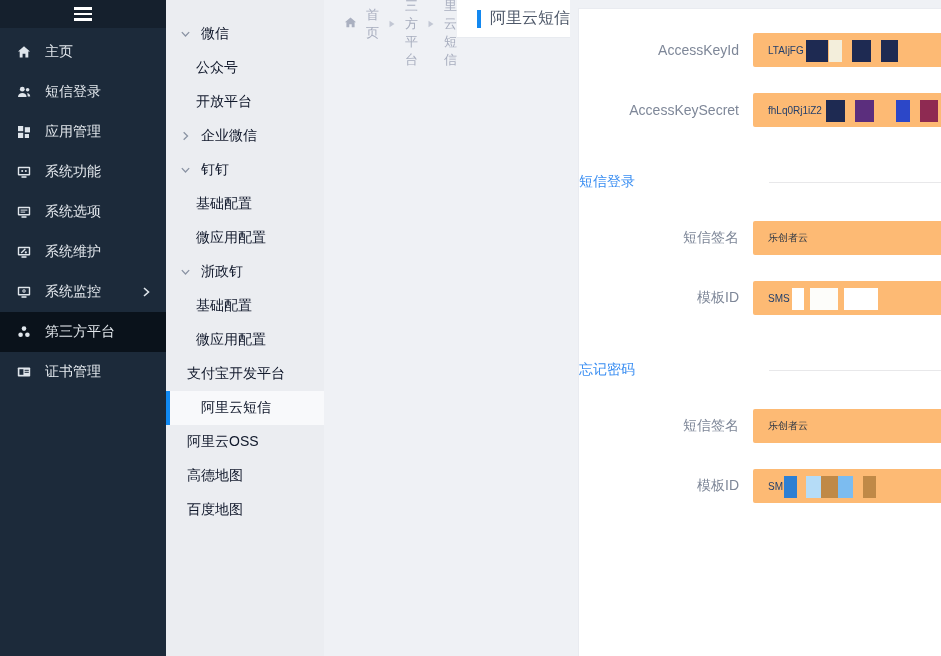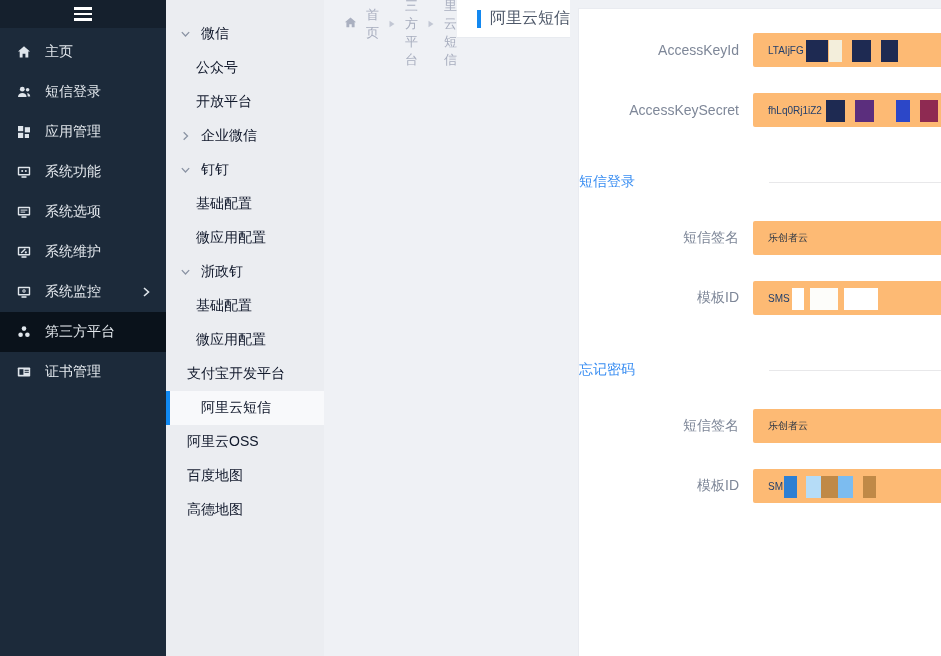--- a/index.html
+++ b/index.html
@@ -237,24 +237,24 @@
       <div class="sub-item plain">
           <span>支付宝开发平台</span>
         </div>
       <div class="sub-item plain active">
           <span>阿里云短信</span>
         </div>
       <div class="sub-item plain">
           <span>阿里云OSS</span>
         </div>
       <div class="sub-item plain">
+          <span>高德地图</span>
+        </div>
+      <div class="sub-item plain">
           <span>百度地图</span>
-        </div>
-      <div class="sub-item plain">
-          <span>高德地图</span>
         </div>
     </aside>
 
     <main class="main">
 
       <div class="breadcrumb">
         <span><svg viewBox="0 0 14 14" width="13" height="13">
               <path d="M7 1.5 L13 6.8 H11.4 V12 H8.3 V8.8 H5.7 V12 H2.6 V6.8 H1 Z" fill="#aab0c0"></path>
             </svg></span>
         <span class="crumb">首页</span>

